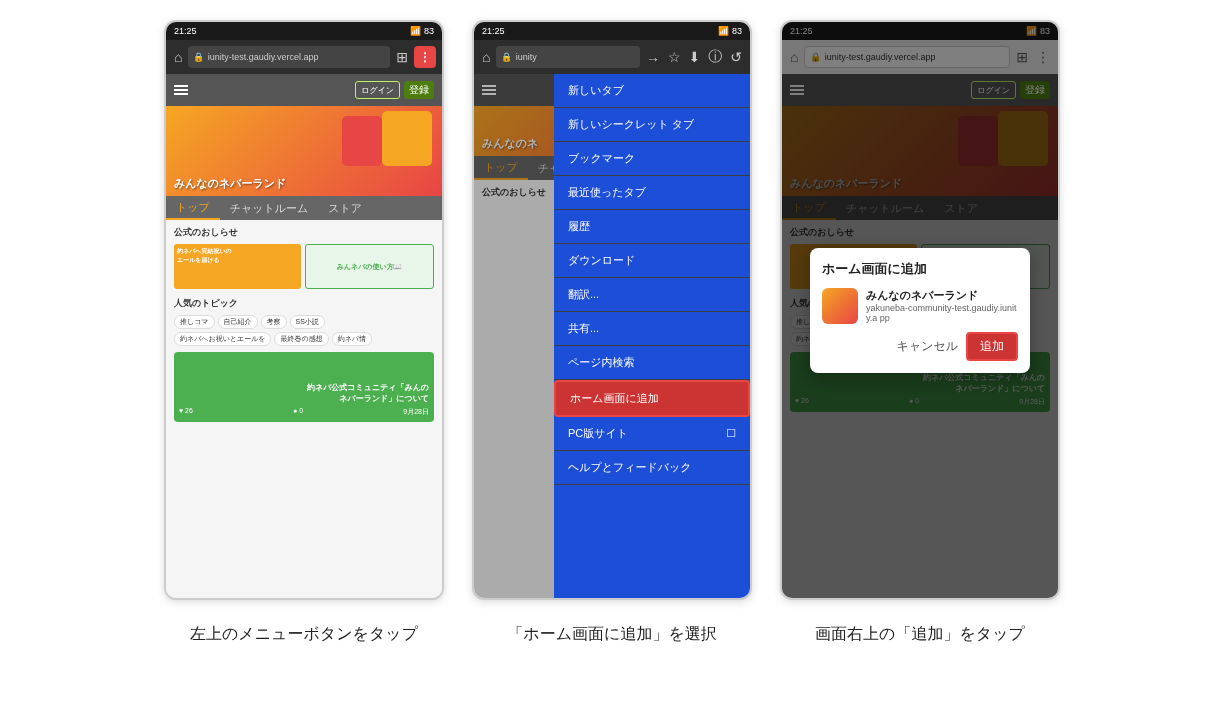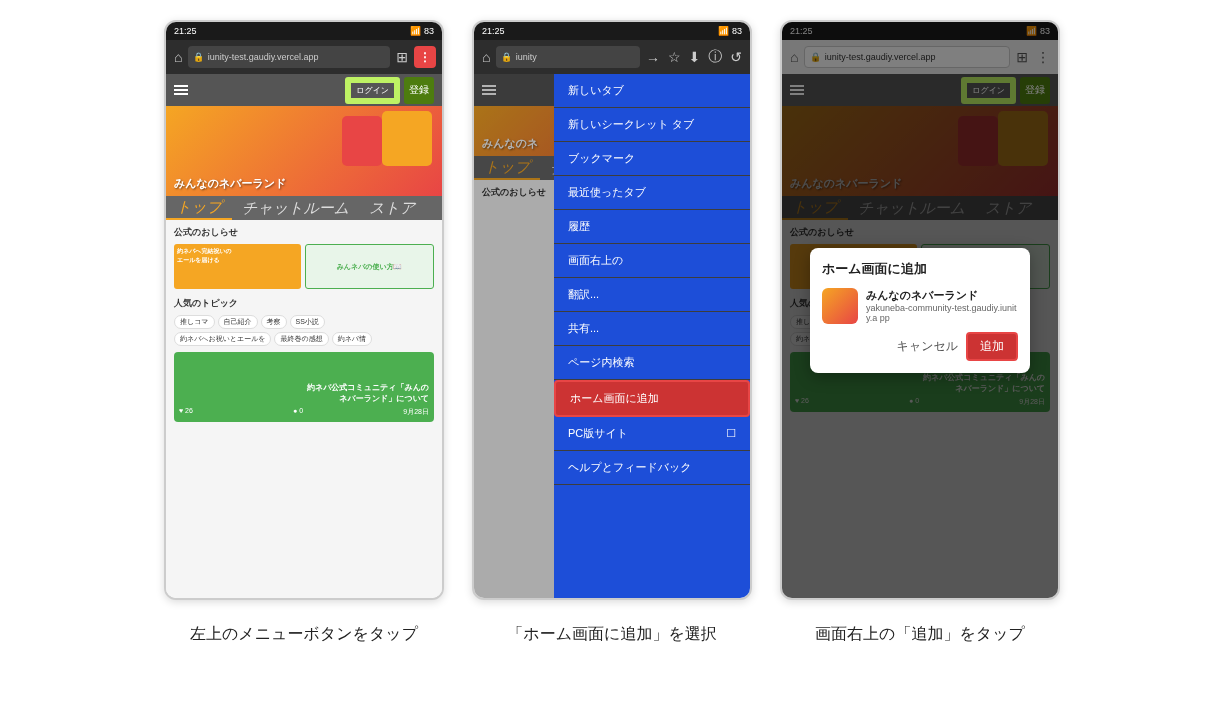--- a/index.html
+++ b/index.html
@@ -159,21 +159,21 @@
       height: 2px;
       background: #fff;
     }
 
     .auth-buttons {
       display: flex;
       gap: 4px;
     }
     .btn-login {
       background: transparent;
-      border: 6px solid #bef264;
+      border: 1px solid #bef264;
       color: #fff;
       font-size: 8px;
       padding: 2px 5px;
       border-radius: 3px;
     }
     .btn-register {
       background: #4d7c0f;
       border: none;
       color: #fff;
       font-size: 10px;
@@ -223,25 +223,24 @@
     .site-nav {
       background: #666;
       display: flex;
       gap: 0;
       flex-shrink: 0;
       height: 24px;
     }
 
     .nav-tab {
       padding: 0 10px;
-      font-size: 15px;
+      font-size: 11px;
       color: #ddd;
       display: flex;
       align-items: center;
-      font-style: italic;
     }
 
     .nav-tab.active {
       color: #f5a623;
       border-bottom: 2px solid #f5a623;
     }
 
     
     .content {
       background: #f5f5f5;
@@ -604,21 +603,21 @@
       </div>
 
       <div class="dropdown-overlay">
         <div class="dropdown-left-blur"></div>
         <div class="dropdown-menu">
           <div class="dropdown-item">新しいタブ</div>
           <div class="dropdown-item">新しいシークレット タブ</div>
           <div class="dropdown-item">ブックマーク</div>
           <div class="dropdown-item">最近使ったタブ</div>
           <div class="dropdown-item">履歴</div>
-          <div class="dropdown-item">画面右上の</div>
+          <div class="dropdown-item">ダウンロード</div>
           <div class="dropdown-item">翻訳...</div>
           <div class="dropdown-item">共有...</div>
           <div class="dropdown-item">ページ内検索</div>
           <div class="dropdown-item highlighted red-box">ホーム画面に追加</div>
           <div class="dropdown-item">PC版サイト <span style="margin-left:auto;">☐</span></div>
           <div class="dropdown-item">ヘルプとフィードバック</div>
         </div>
       </div>
     </div>
     <div class="caption">「ホーム画面に追加」を選択</div>

